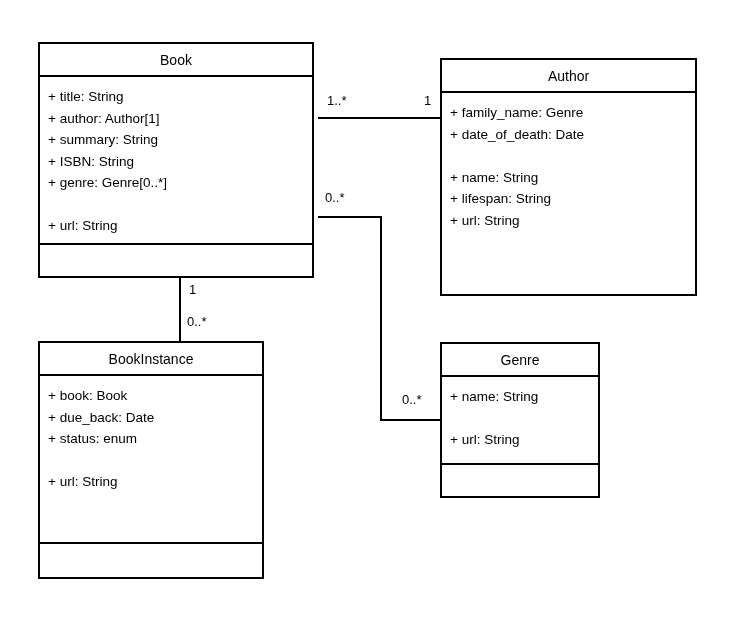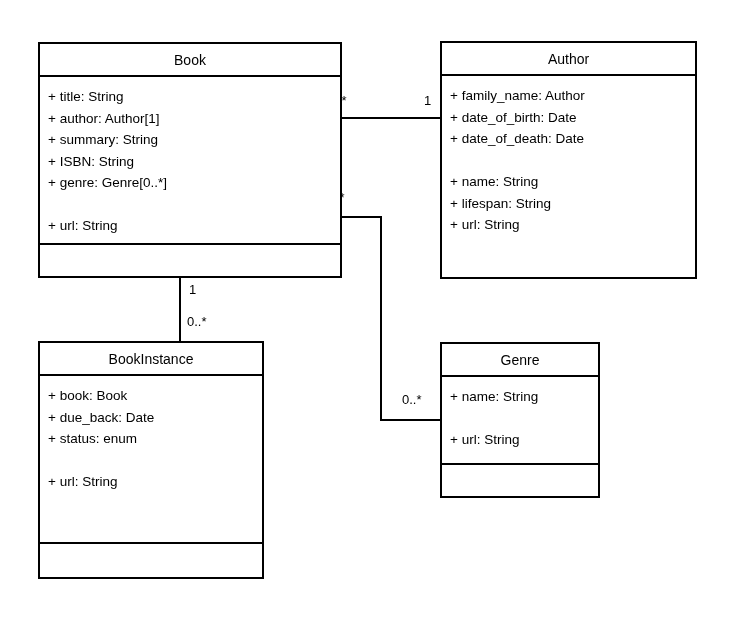--- a/index.html
+++ b/index.html
@@ -77,39 +77,38 @@
 
   <div class="mult-label" style="left:326px; top:93px;">1..*</div>
   <div class="mult-label" style="left:423px; top:93px;">1</div>
 
   <div class="mult-label" style="left:188px; top:282px;">1</div>
   <div class="mult-label" style="left:186px; top:314px;">0..*</div>
 
   <div class="mult-label" style="left:324px; top:190px;">0..*</div>
   <div class="mult-label" style="left:401px; top:392px;">0..*</div>
 
-  <div class="uml-class" style="left:38px; top:42px; width:304px; height:236px;">
+  <div class="uml-class" style="left:38px; top:42px; width:276px; height:236px;">
     <div class="uml-title">Book</div>
     <div class="uml-attrs">
       <div class="attr-line">+ title: String</div>
       <div class="attr-line">+ author: Author[1]</div>
       <div class="attr-line">+ summary: String</div>
       <div class="attr-line">+ ISBN: String</div>
       <div class="attr-line">+ genre: Genre[0..*]</div>
       <div class="attr-line"></div>
       <div class="attr-line">+ url: String</div>
     </div>
     <div class="uml-methods" style="height:33px;"></div>
   </div>
 
-  <div class="uml-class" style="left:440px; top:41px; width:257px; height:238px;">
+  <div class="uml-class" style="left:440px; top:58px; width:257px; height:238px;">
     <div class="uml-title">Author</div>
     <div class="uml-attrs">
-      <div class="attr-line">+ family_name: Author</div>
-      <div class="attr-line">+ date_of_birth: Date</div>
+      <div class="attr-line">+ family_name: Genre</div>
       <div class="attr-line">+ date_of_death: Date</div>
       <div class="attr-line"></div>
       <div class="attr-line">+ name: String</div>
       <div class="attr-line">+ lifespan: String</div>
       <div class="attr-line">+ url: String</div>
     </div>
   </div>
 
   <div class="uml-class" style="left:38px; top:341px; width:226px; height:238px;">
     <div class="uml-title">BookInstance</div>

